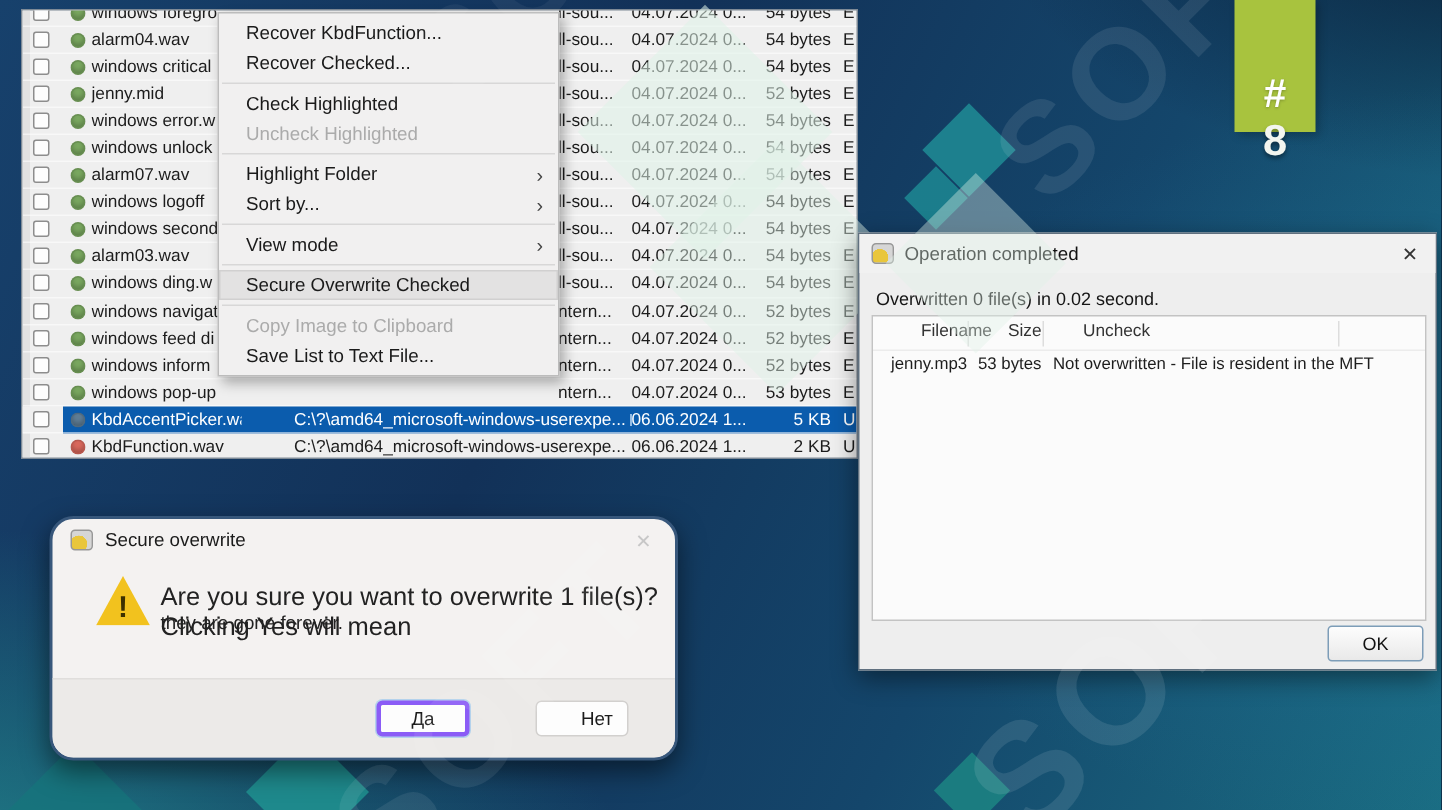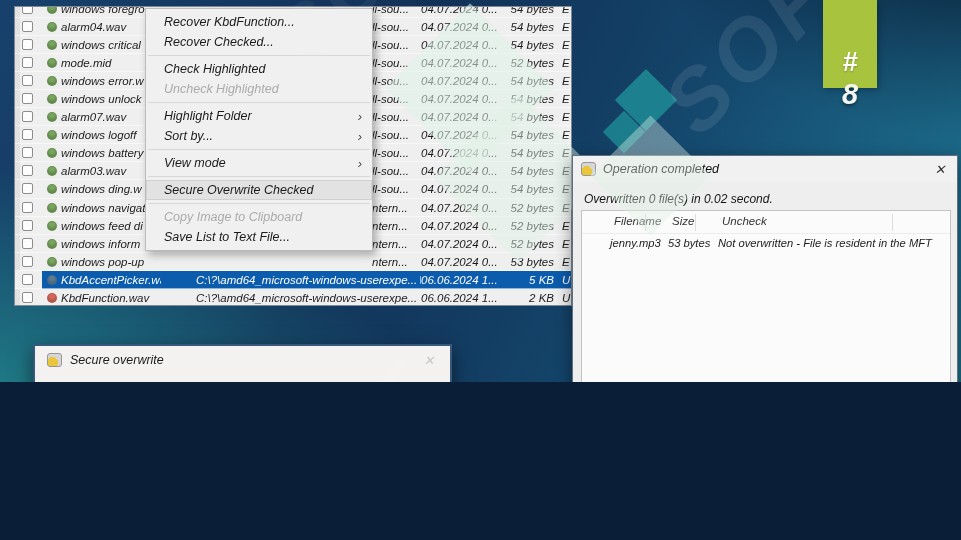--- a/index.html
+++ b/index.html
@@ -1,24 +1,23 @@
 <!DOCTYPE html>
 <html><head>
 <meta charset="utf-8">
 <style>
   html,body{margin:0;padding:0;background:#0b1e38;}
   .stage{
-    position:relative;width:961px;height:382px;overflow:hidden;
+    position:relative;width:961px;height:540px;overflow:hidden;
     font-family:"Liberation Sans",sans-serif;
     background:
       radial-gradient(900px 520px at -6% 118%, rgba(36,152,150,.9), transparent 55%),
       radial-gradient(760px 420px at 108% 58%, rgba(32,112,152,.55), transparent 62%),
       radial-gradient(620px 320px at 106% -12%, rgba(9,27,52,.95), transparent 58%),
       linear-gradient(115deg,#17416c 0%,#123158 38%,#14466b 68%,#1a6d82 100%);
-    font-style: italic;
   }
   
   .filelist{
     position:absolute;left:14px;top:6px;width:558px;height:300px;
     background:#efefef;border:1px solid #7e8a96;box-sizing:border-box;
     overflow:hidden;z-index:10;font-size:11.5px;color:#1c1c1c;
   }
   .filelist::before{content:"";position:absolute;left:0;top:0;bottom:0;width:5px;background:#e2e2e2;}
   .lrow{position:relative;height:18.05px;line-height:18px;box-shadow:inset 0 -1px 0 rgba(255,255,255,.55);}
   .lrow.partial{margin-top:-7px;}
@@ -62,29 +61,29 @@
          box-shadow:0 5px 16px rgba(0,0,0,.45);}
   .opdlg .tbar{height:26px;display:flex;align-items:center;padding:0 8px;background:#f1f1f1;}
   .opdlg .tbar .ttl{flex:1;font-size:12.5px;color:#111;margin-left:7px;}
   .appicon{width:15px;height:14px;border:1px solid #979797;border-radius:3px;box-sizing:border-box;
            background:radial-gradient(circle at 35% 72%, #e9c63c 0 46%, #d6d6d6 47% 100%);}
   .xbtn{font-size:13px;color:#333;width:18px;text-align:center;cursor:default;}
   .opdlg .msg{position:absolute;left:11px;top:36px;font-size:12px;color:#151515;}
   .optable{position:absolute;left:8px;top:54px;width:370px;height:204px;background:#fbfbfb;
            border:1px solid #c3c3c3;box-sizing:border-box;font-size:11.5px;color:#222;}
   .optable .hdr{position:absolute;top:4px;color:#333;padding-left:20px;}
-  .optable .cell{position:absolute;top:26px;color:#1d1d1d;font-size:11.2px;white-space:nowrap;margin-left:16px;}
+  .optable .cell{position:absolute;top:26px;color:#1d1d1d;font-size:11.2px;white-space:nowrap;}
   .optable .vline{position:absolute;top:3px;height:17px;width:1px;background:#dddddd;}
   .optable .hline{position:absolute;left:0;right:0;top:22px;height:1px;background:#ececec;}
   .okbtn{position:absolute;right:8px;bottom:5px;width:62px;height:22px;border:1px solid #7d9db8;
          border-radius:3px;background:linear-gradient(#fdfdfd,#e9e9e9);font-size:12px;color:#111;
          display:flex;align-items:center;justify-content:center;}
   
   .cfdlg{position:absolute;left:33px;top:344px;width:419px;height:163px;z-index:30;
-         background:#f4f2f1;border:2px solid #37577b;border-radius:0;box-sizing:border-box;
+         background:#f4f2f1;border:2px solid #37577b;border-radius:16px;box-sizing:border-box;
          box-shadow:0 7px 18px rgba(0,0,0,.5);overflow:hidden;}
   .cfdlg .tbar{height:28px;display:flex;align-items:center;padding:0 12px;}
   .cfdlg .tbar .ttl{flex:1;font-size:12.5px;color:#1b1b1b;margin-left:8px;}
   .cfdlg .xbtn{color:#c7c7c7;}
   .warn{position:absolute;left:29px;top:38px;width:36px;height:33px;
         background:#f2c21e;clip-path:polygon(50% 0,100% 100%,0 100%);
         display:flex;align-items:flex-end;justify-content:center;}
   .warn .bang{color:#3c3000;font-size:20px;font-weight:bold;line-height:1;margin-bottom:2px;}
   .cfmsg1{position:absolute;left:72px;top:42px;font-size:17px;color:#222;}
   .cfmsg2{position:absolute;left:72px;top:62px;font-size:12.5px;color:#222;}
@@ -141,21 +140,21 @@
           <span class="c-name">windows critical</span>
           <span class="c-path">ll-sou...</span>
           <span class="c-date">04.07.2024 0...</span>
           <span class="c-size">54 bytes</span>
           <span class="c-state">E</span>
         </div>
 
         <div class="lrow">
           <span class="cb"></span>
           <span class="dot" style="background: rgb(121, 167, 95);"></span>
-          <span class="c-name">mode.mid</span>
+          <span class="c-name">jenny.mid</span>
           <span class="c-path">ll-sou...</span>
           <span class="c-date">04.07.2024 0...</span>
           <span class="c-size">52 bytes</span>
           <span class="c-state">E</span>
         </div>
 
         <div class="lrow">
           <span class="cb"></span>
           <span class="dot" style="background: rgb(121, 167, 95);"></span>
           <span class="c-name">windows error.w</span>
@@ -191,21 +190,21 @@
           <span class="c-name">windows logoff</span>
           <span class="c-path">ll-sou...</span>
           <span class="c-date">04.07.2024 0...</span>
           <span class="c-size">54 bytes</span>
           <span class="c-state">E</span>
         </div>
 
         <div class="lrow">
           <span class="cb"></span>
           <span class="dot" style="background: rgb(121, 167, 95);"></span>
-          <span class="c-name">windows battery</span>
+          <span class="c-name">windows second</span>
           <span class="c-path">ll-sou...</span>
           <span class="c-date">04.07.2024 0...</span>
           <span class="c-size">54 bytes</span>
           <span class="c-state">E</span>
         </div>
 
         <div class="lrow">
           <span class="cb"></span>
           <span class="dot" style="background: rgb(121, 167, 95);"></span>
           <span class="c-name">alarm03.wav</span>

